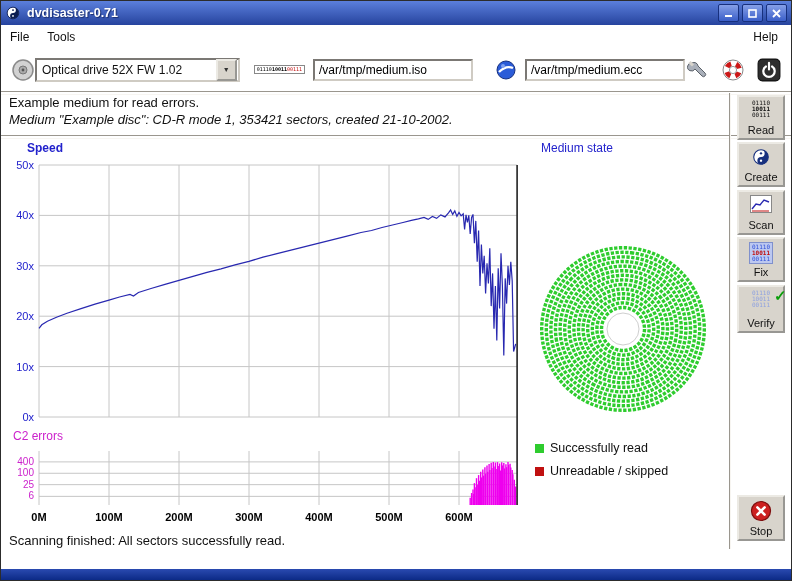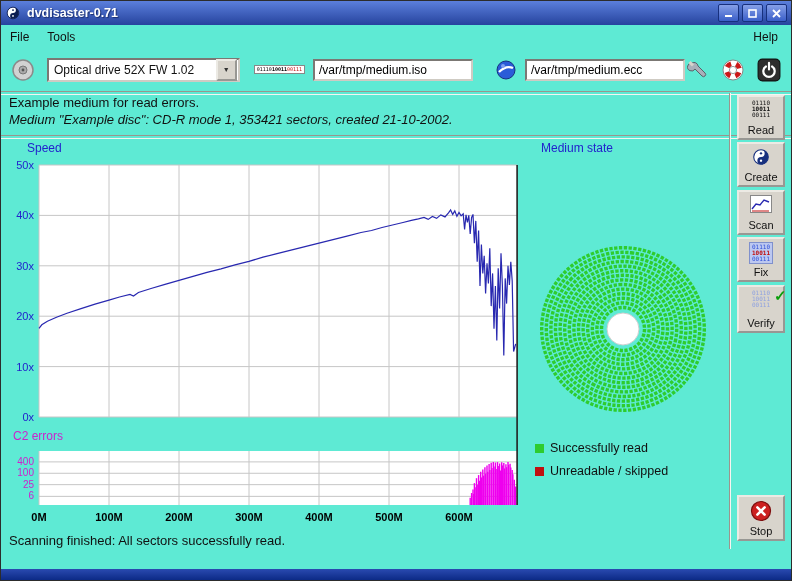--- a/index.html
+++ b/index.html
@@ -1,51 +1,51 @@
 <!DOCTYPE html>
 <html><head>
 <meta charset="utf-8">
 <style>
   html,body{margin:0;padding:0;background:#888;}
-  .window{position:relative;width:792px;height:581px;background:#5eead4;
+  .window{position:relative;width:792px;height:581px;background:#ffffff;
     font-family:"Liberation Sans",sans-serif;border:1px solid #2c2c2c;box-sizing:border-box;
     overflow:hidden;color:#111;}
   
   .titlebar{position:absolute;left:0;top:0;right:0;height:24px;
     background:linear-gradient(#5b7fdc,#26439e);display:flex;align-items:center;padding:0 4px;box-sizing:border-box;}
   .title-text{color:#fff;font-size:12.5px;font-weight:bold;margin-left:6px;text-shadow:1px 1px 1px #1a2d6e;}
   .win-buttons{margin-left:auto;display:flex;}
   .win-btn{width:19px;height:16px;margin-left:3px;border:1px solid #17307e;border-radius:2px;
     background:linear-gradient(#86a0e8,#3a5ec8);display:flex;align-items:center;justify-content:center;}
   
   .menubar{position:absolute;left:0;top:24px;right:0;height:23px;display:flex;align-items:center;font-size:12px;}
   .menu-item{padding:3px 9px;}
   .menu-item.right{margin-left:auto;margin-right:4px;}
   
   .toolbar{position:absolute;left:0;top:47px;right:0;height:43px;display:flex;align-items:center;}
-  .combo{display:flex;align-items:center;width:212px;height:24px;margin-left:12px;
+  .combo{display:flex;align-items:center;width:212px;height:24px;margin-left:0;
     background:#fff;border:2px inset #cfcbc3;box-sizing:border-box;}
   .combo-text{flex:1;font-size:12px;padding:0 5px;white-space:nowrap;overflow:hidden;}
   .combo-arrow{width:17px;height:18px;margin-right:1px;background:#d8d4cc;border:2px outset #eceae4;
     display:flex;align-items:center;justify-content:center;font-size:7px;color:#333;}
   .path-input{width:160px;height:22px;border:2px inset #cfcbc3;background:#fff;font-size:12px;
     font-family:"Liberation Sans",sans-serif;padding:0 4px;box-sizing:border-box;margin-left:8px;}
   .tool-icon{margin-left:14px;display:flex;align-items:center;justify-content:center;}
   .tb-right{margin-left:auto;display:flex;align-items:center;gap:12px;margin-right:10px;}
   .binary-chip{background:#fff;border:1px solid #888;padding:1px 2px;line-height:1;text-align:center;}
   .binary-chip .row{display:block;font-family:"DejaVu Sans Mono",monospace;font-size:5px;letter-spacing:0;}
   
   .hsep{position:absolute;left:0;right:0;height:2px;border-top:1px solid #9a968e;border-bottom:1px solid #f7f5f1;}
   
   .status-line1{position:absolute;left:8px;top:94px;font-size:13px;}
   .status-line2{position:absolute;left:8px;top:111px;font-size:13px;font-style:italic;}
   .finish-line{position:absolute;left:8px;top:532px;font-size:13px;}
   
   .chart-panel{position:absolute;left:4px;top:140px;width:534px;height:392px;}
-  .chart-title{position:absolute;left:22px;top:0;font-size:12px;}
+  .chart-title{position:absolute;left:22px;top:0;font-size:12px;font-weight:bold;}
   .c2-title{position:absolute;left:8px;top:288px;font-size:12px;}
   
   .medium-panel{position:absolute;left:532px;top:140px;width:198px;height:392px;}
   .medium-title{position:absolute;left:8px;top:0;font-size:12px;}
   .disc-wrap{position:absolute;left:0;top:98px;}
   .legend{position:absolute;left:2px;top:300px;}
   .legend-row{display:flex;align-items:center;margin-bottom:9px;}
   .legend-swatch{width:9px;height:9px;margin-right:6px;}
   .legend-label{font-size:12.5px;}
   

